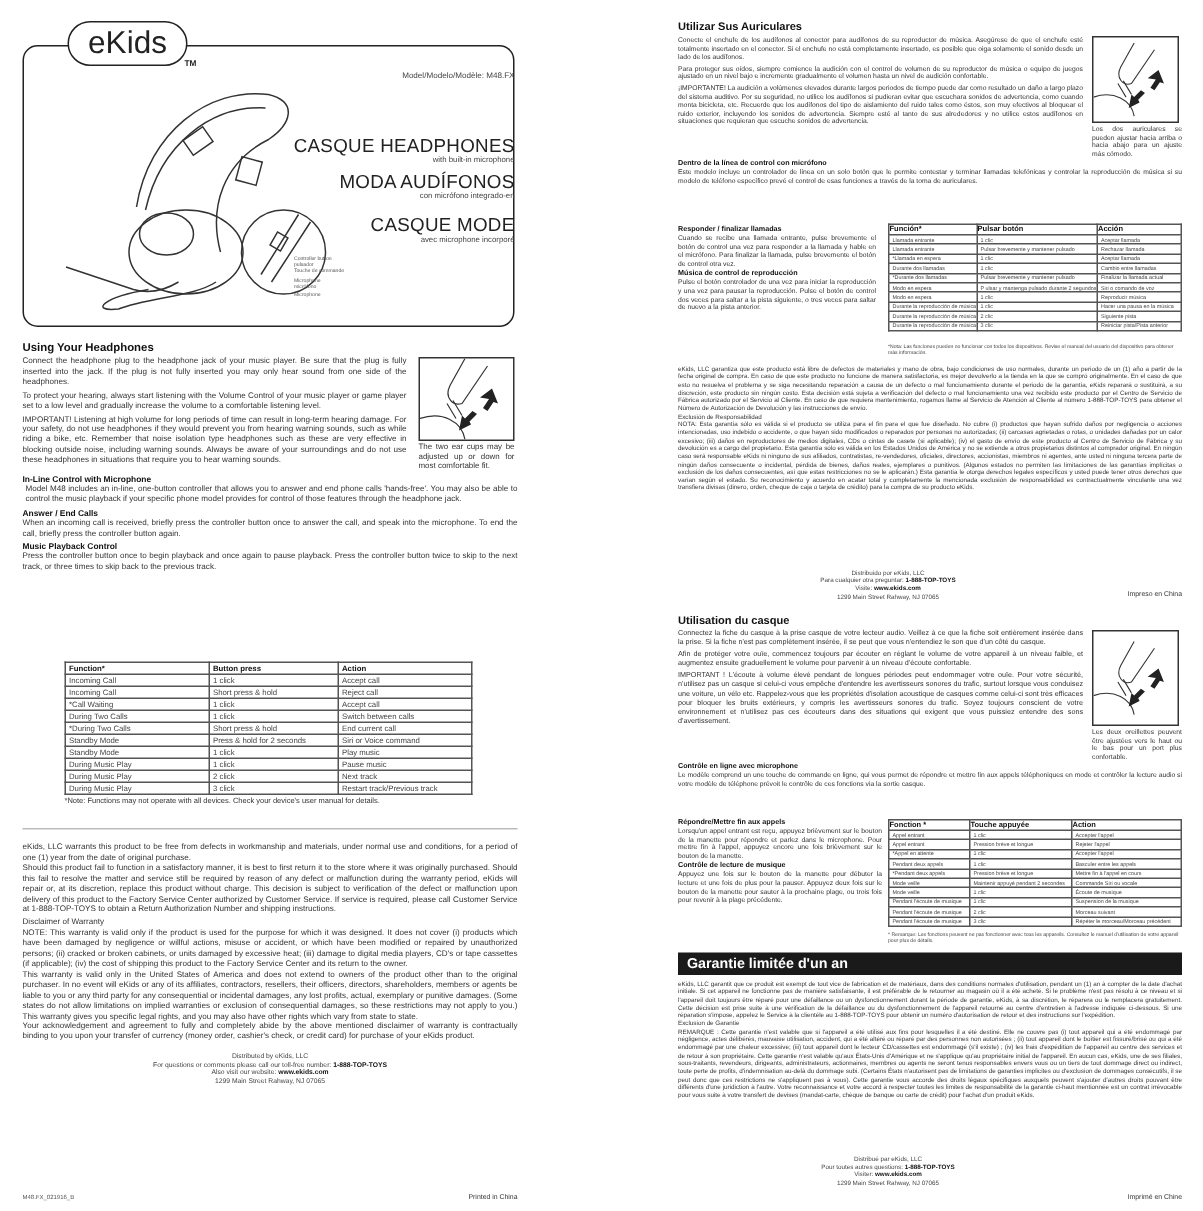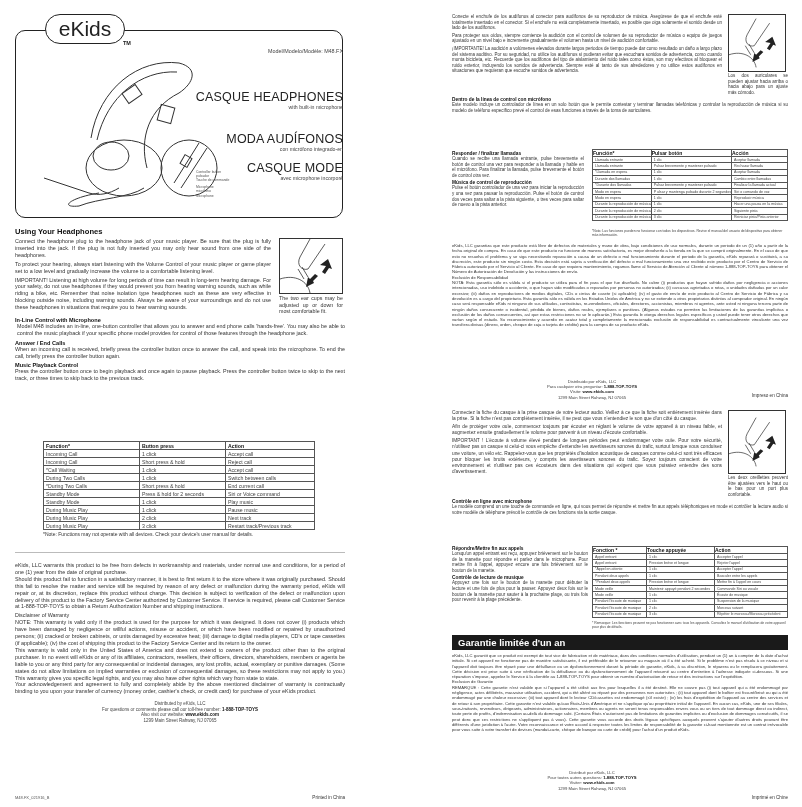--- a/index.html
+++ b/index.html
@@ -62,21 +62,21 @@
     <div>micrófono</div>
     <div style="height:1px"></div>
     <div>Microphone</div>
   </div>
 
   <div style="position:absolute;left:200px;top:48px;width:128px;text-align:right;font-size:5.4px;color:#444;">Model/Modelo/Modèle: M48.FX</div>
 
   <div style="position:absolute;left:160px;top:90px;width:168px;">
     <div class="title1">CASQUE HEADPHONES</div>
     <div class="sub1">with built-in microphone</div>
-    <div class="title1" style="margin-top:22px;">MODA AUDÍFONOS</div>
+    <div class="title1" style="margin-top:4px;">MODA AUDÍFONOS</div>
     <div class="sub1">con micrófono integrado-en</div>
     <div class="title1" style="margin-top:9px;">CASQUE MODE</div>
     <div class="sub1">avec microphone incorporé</div>
   </div>
 
   <div style="position:absolute;top:226px;left:0;width:330px;">
     <h2>Using Your Headphones</h2>
     <div style="display:flex;gap:8px;margin-top:2px;">
       <div style="width:256px;">
         <p>Connect the headphone plug to the headphone jack of your music player. Be sure that the plug is fully inserted into the jack. If the plug is not fully inserted you may only hear sound from one side of the headphones.</p>
@@ -184,20 +184,21 @@
       <div>1299 Main Street Rahway, NJ 07065</div>
     </div>
   </div>
   <div style="position:absolute;top:795px;left:0;font-size:4px;color:#555;">M48.FX_021916_B</div>
   <div style="position:absolute;top:795px;left:260px;width:70px;text-align:right;font-size:4.6px;color:#333;">Printed in China</div>
 </div>
 
 <div id="right" class="col">
 
   <div style="position:absolute;top:12px;left:0;width:336px;">
+    <h2 style="font-size:7.4px;">Utilizar Sus Auriculares</h2>
     <div style="display:flex;gap:6px;margin-top:2px;">
       <div style="width:270px;">
         <div class="rtxt">Conecte el enchufe de los audífonos al conector para audífonos de su reproductor de música. Asegúrese de que el enchufe esté totalmente insertado en el conector. Si el enchufe no está completamente insertado, es posible que oiga solamente el sonido desde un lado de los audífonos.</div>
         <div class="rtxt" style="margin-top:2px;">Para proteger sus oídos, siempre comience la audición con el control de volumen de su reproductor de música o equipo de juegos ajustado en un nivel bajo e incremente gradualmente el volumen hasta un nivel de audición confortable.</div>
         <div class="rtxt" style="margin-top:2px;">¡IMPORTANTE! La audición a volúmenes elevados durante largos periodos de tiempo puede dar como resultado un daño a largo plazo del sistema auditivo. Por su seguridad, no utilice los audífonos si pudieran evitar que escuchara sonidos de advertencia, como cuando monta bicicleta, etc. Recuerde que los audífonos del tipo de aislamiento del ruido tales como éstos, son muy efectivos al bloquear el ruido exterior, incluyendo los sonidos de advertencia. Siempre esté al tanto de sus alrededores y no utilice estos audífonos en situaciones que requieran que escuche sonidos de advertencia.</div>
       </div>
       <div style="width:60px;">
         <div class="fig" style="width:58px;height:58px;">
           <svg width="56" height="56" viewBox="0 0 62 54">
             <g fill="none" stroke="#333" stroke-width="0.8">
@@ -294,20 +295,21 @@
 
   <div class="center" style="position:absolute;top:379px;left:60px;width:160px;font-size:4.2px;line-height:5.2px;color:#444;">
     <div>Distribuido por eKids, LLC</div>
     <div><span>Para cualquier otra preguntar: </span><b style="color:#111;">1-888-TOP-TOYS</b></div>
     <div><span>Visite: </span><b style="color:#111;">www.ekids.com</b></div>
     <div>1299 Main Street Rahway, NJ 07065</div>
   </div>
   <div style="position:absolute;top:393px;left:256px;width:80px;text-align:right;font-size:4.6px;color:#333;">Impreso en China</div>
 
   <div style="position:absolute;top:408px;left:0;width:336px;">
+    <h2 style="font-size:7.4px;">Utilisation du casque</h2>
     <div style="display:flex;gap:6px;margin-top:2px;">
       <div style="width:270px;">
         <div class="rtxt" style="font-size:4.8px;line-height:6.1px;">Connectez la fiche du casque à la prise casque de votre lecteur audio. Veillez à ce que la fiche soit entièrement insérée dans la prise. Si la fiche n'est pas complètement insérée, il se peut que vous n'entendiez le son que d'un côté du casque.</div>
         <div class="rtxt" style="margin-top:2px;font-size:4.8px;line-height:6.1px;">Afin de protéger votre ouïe, commencez toujours par écouter en réglant le volume de votre appareil à un niveau faible, et augmentez ensuite graduellement le volume pour parvenir à un niveau d'écoute confortable.</div>
         <div class="rtxt" style="margin-top:2px;font-size:4.8px;line-height:6.1px;">IMPORTANT ! L'écoute à volume élevé pendant de longues périodes peut endommager votre ouïe. Pour votre sécurité, n'utilisez pas un casque si celui-ci vous empêche d'entendre les avertisseurs sonores du trafic, surtout lorsque vous conduisez une voiture, un vélo etc. Rappelez-vous que les propriétés d'isolation acoustique de casques comme celui-ci sont très efficaces pour bloquer les bruits extérieurs, y compris les avertisseurs sonores du trafic. Soyez toujours conscient de votre environnement et n'utilisez pas ces écouteurs dans des situations qui exigent que vous puissiez entendre des sons d'avertissement.</div>
       </div>
       <div style="width:60px;">
         <div class="fig" style="width:58px;height:64px;">
           <svg width="56" height="62" viewBox="0 0 62 54">
             <g fill="none" stroke="#333" stroke-width="0.8">

